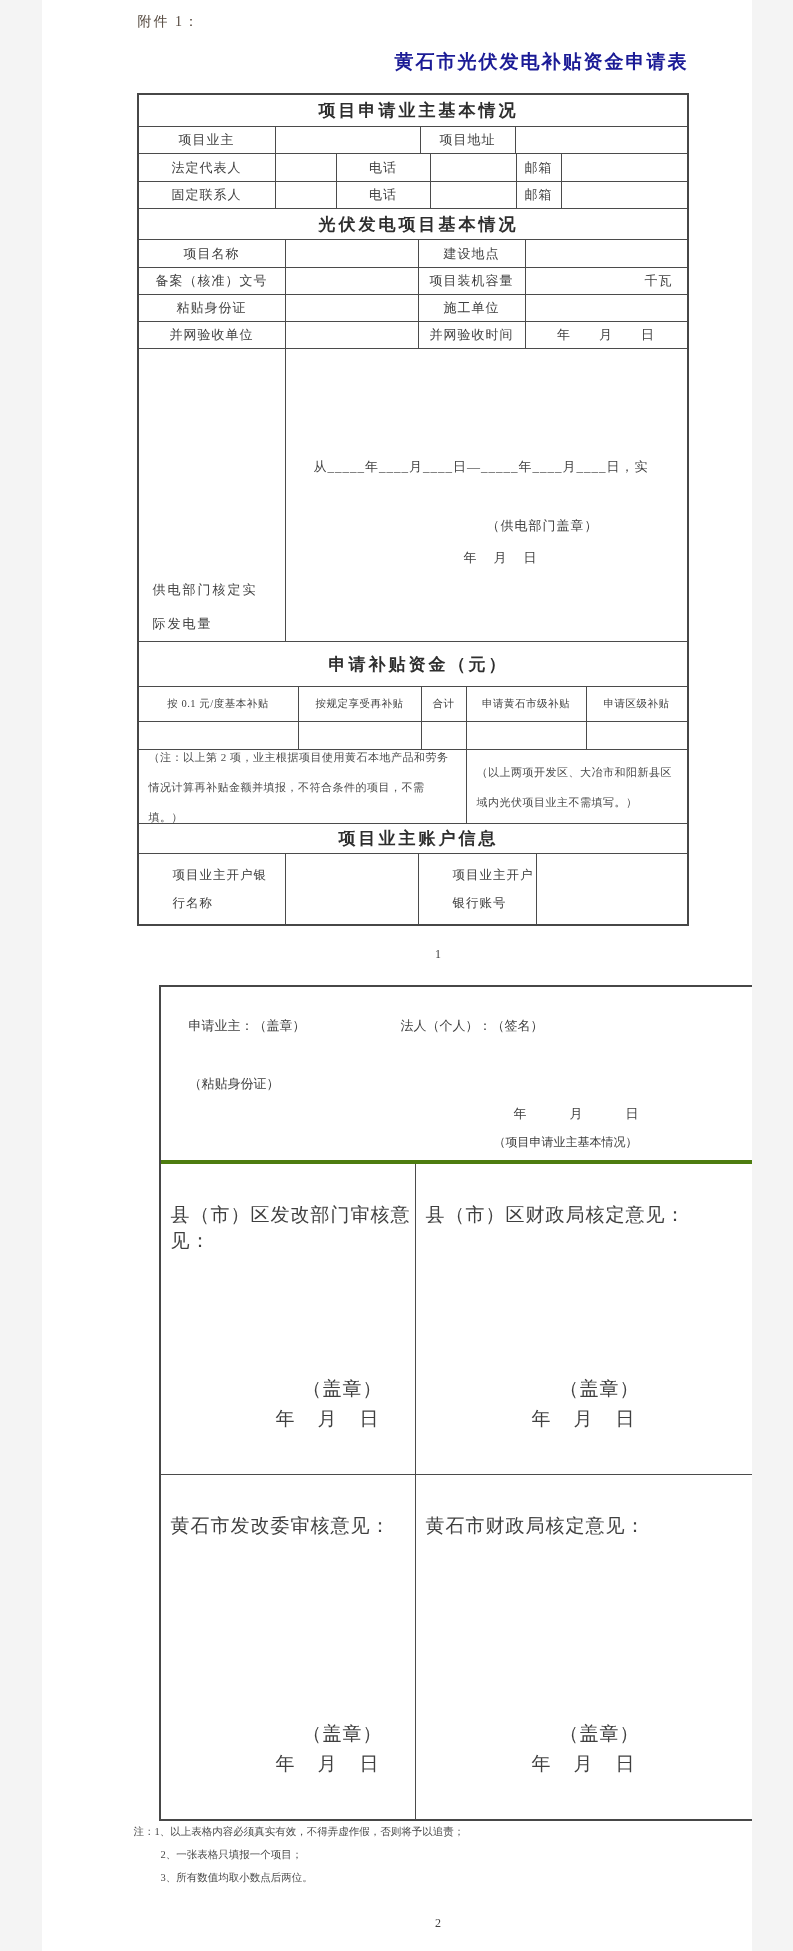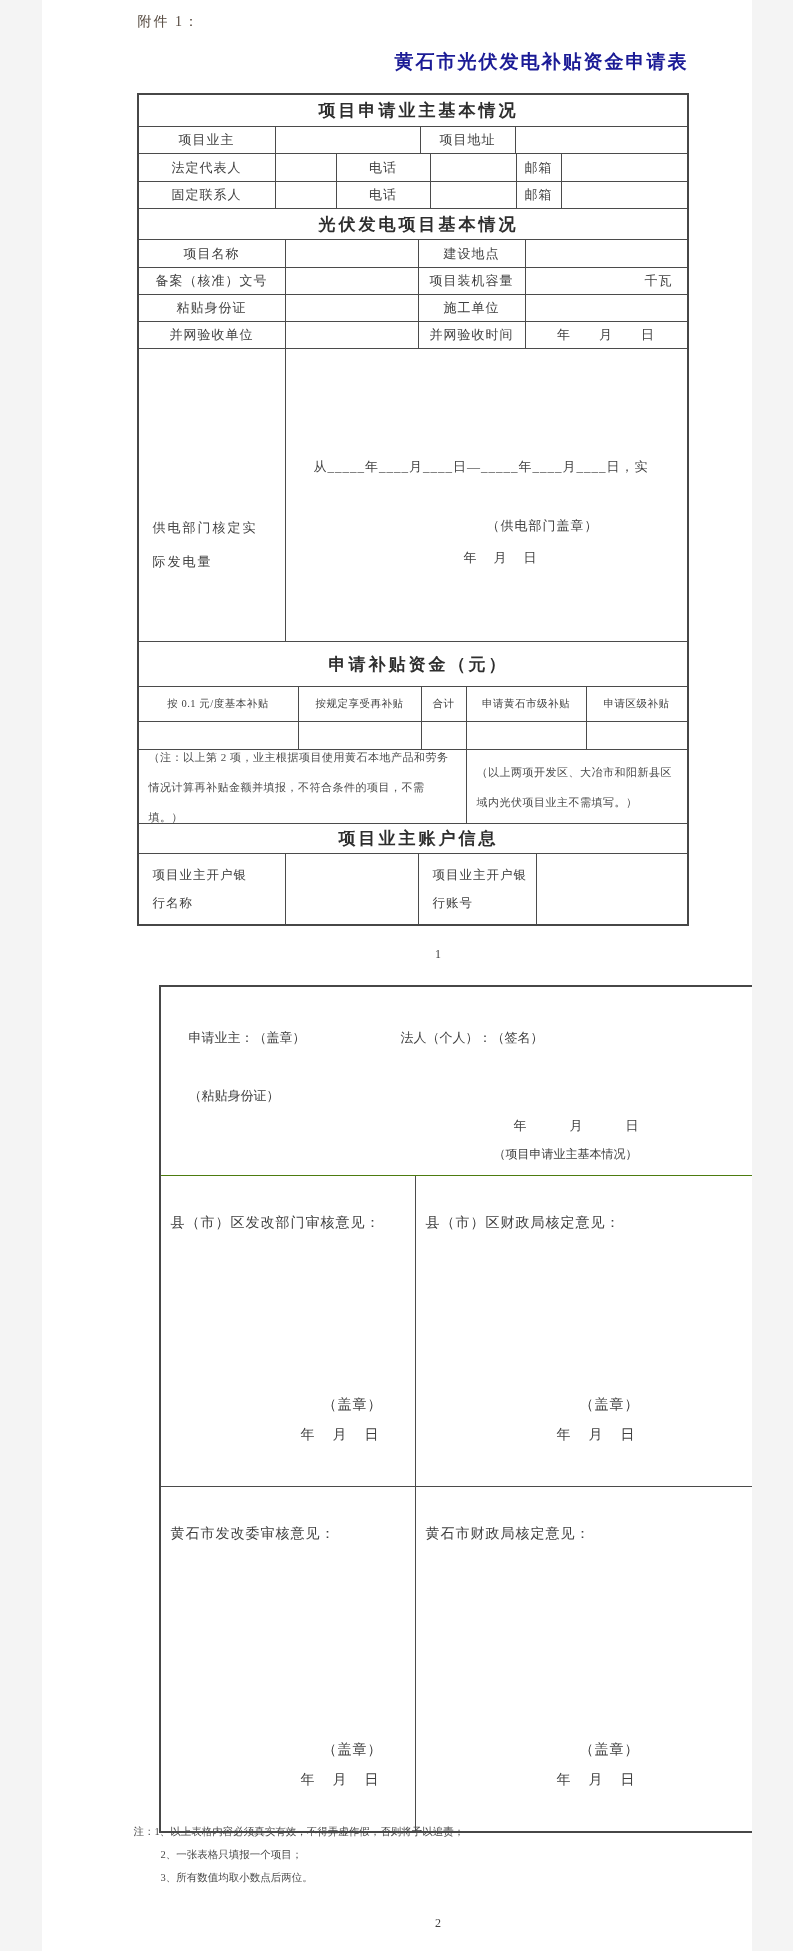--- a/index.html
+++ b/index.html
@@ -33,49 +33,49 @@
   .w133{width:133px} .w107{width:107px} .w160{width:160px} .w123{width:123px}
   .w120{width:120px} .w118{width:118px} .w328{width:328px}
   .rh32{height:32px} .rh27{height:27px} .rh28{height:28px} .rh31{height:31px}
   .rh293{height:293px} .rh45{height:45px} .rh35{height:35px} .rh74{height:74px}
   .rh30{height:30px} .rh70{height:70px}
   .sec { flex:1; display:flex; align-items:center; justify-content:center;
          font-size:17px; font-weight:bold; letter-spacing:3px; color:#2e2e2e;padding-left:12px; }
   .unit-right { justify-content:flex-end; padding-right:14px; }
   .small-head { font-size:10.5px; letter-spacing:0.5px; }
 
-  .big-label { align-items:center; justify-content:flex-start; padding:100px 0 0 14px;font-family:Liberation Serif, serif; }
+  .big-label { align-items:flex-end; justify-content:flex-start; padding:100px 0 0 14px;font-family:Liberation Serif, serif; }
   .big-label span { display:block; width:106px; line-height:34px; letter-spacing:2px; text-align:left; }
   .gen-cell { display:block; padding:104px 8px 0 6px; font-size:13px; }
   .gen-l1 { text-indent:22px; line-height:28px; }
   .gen-l2 { line-height:28px; }
   .gen-stamp { text-align:right; padding-right:80px; margin-top:34px; line-height:22px; }
   .gen-date  { text-align:right; padding-right:140px; margin-top:10px; line-height:22px; letter-spacing:2px; }
 
   .note-cell { font-size:11px; letter-spacing:0.5px; line-height:30px;
                padding:0 10px; text-align:left; justify-content:flex-start; color:#4a4a4a; }
   .acct-label { justify-content:flex-start; padding-left:14px; }
-  .acct-label span { display:block; width:98px; line-height:28px; font-size:12.5px; text-align:left; }
+  .acct-label span { display:block; width:98px; line-height:28px; font-size:12.5px; text-align:left;margin-left:20px; }
 
   .pagenum { left:0; width:793px; text-align:center; font-size:12px; color:#3f3f3f; }
   .pn1 { top:947px; } .pn2 { top:1916px; }
 
   
   .form2 { left:117px; top:985px; width:608px; border:2px solid #474747; box-sizing:border-box; }
-  .sigbox { position:relative; height:177px; border-bottom:1px solid #4d7c0f; box-sizing:border-box; font-size:13px;margin-top:12px; }
+  .sigbox { position:relative; height:177px; border-bottom:4px solid #4d7c0f; box-sizing:border-box; font-size:13px; }
   .sig-owner { left:28px; top:30px; }
   .sig-legal { left:240px; top:30px; }
   .sig-paste { left:28px; top:88px; }
   .sig-date  { left:353px; top:118px; letter-spacing:1px; }
   .sig-note  { left:333px; top:147px; font-size:12px; }
 
   .grow { display:flex; }
   .grow1 { height:311px; border-bottom:1px solid #4b4b4b; box-sizing:border-box; }
   .grow2 { height:344px; box-sizing:border-box; }
-  .gc { position:relative; box-sizing:border-box; font-size:14px; }
+  .gc { position:relative; box-sizing:border-box; font-size:19px; }
   .gc-l { width:255px; border-right:1px solid #4b4b4b; }
   .gc-r { flex:1; }
   .gc-title { position:absolute; left:10px; top:38px; letter-spacing:1px; }
   .gc-stamp { position:absolute; bottom:72px; letter-spacing:1px; }
   .gc-date  { position:absolute; bottom:42px; letter-spacing:2px; }
   .gc-l .gc-stamp { right:32px; } .gc-l .gc-date { right:34px; }
   .gc-r .gc-stamp { right:125px; } .gc-r .gc-date { right:128px; }
 
   .footnotes { left:92px; top:1820px; width:620px; font-size:10.5px; line-height:23px; color:#4a4a4a; }
   .fn-indent { padding-left:27px; }

